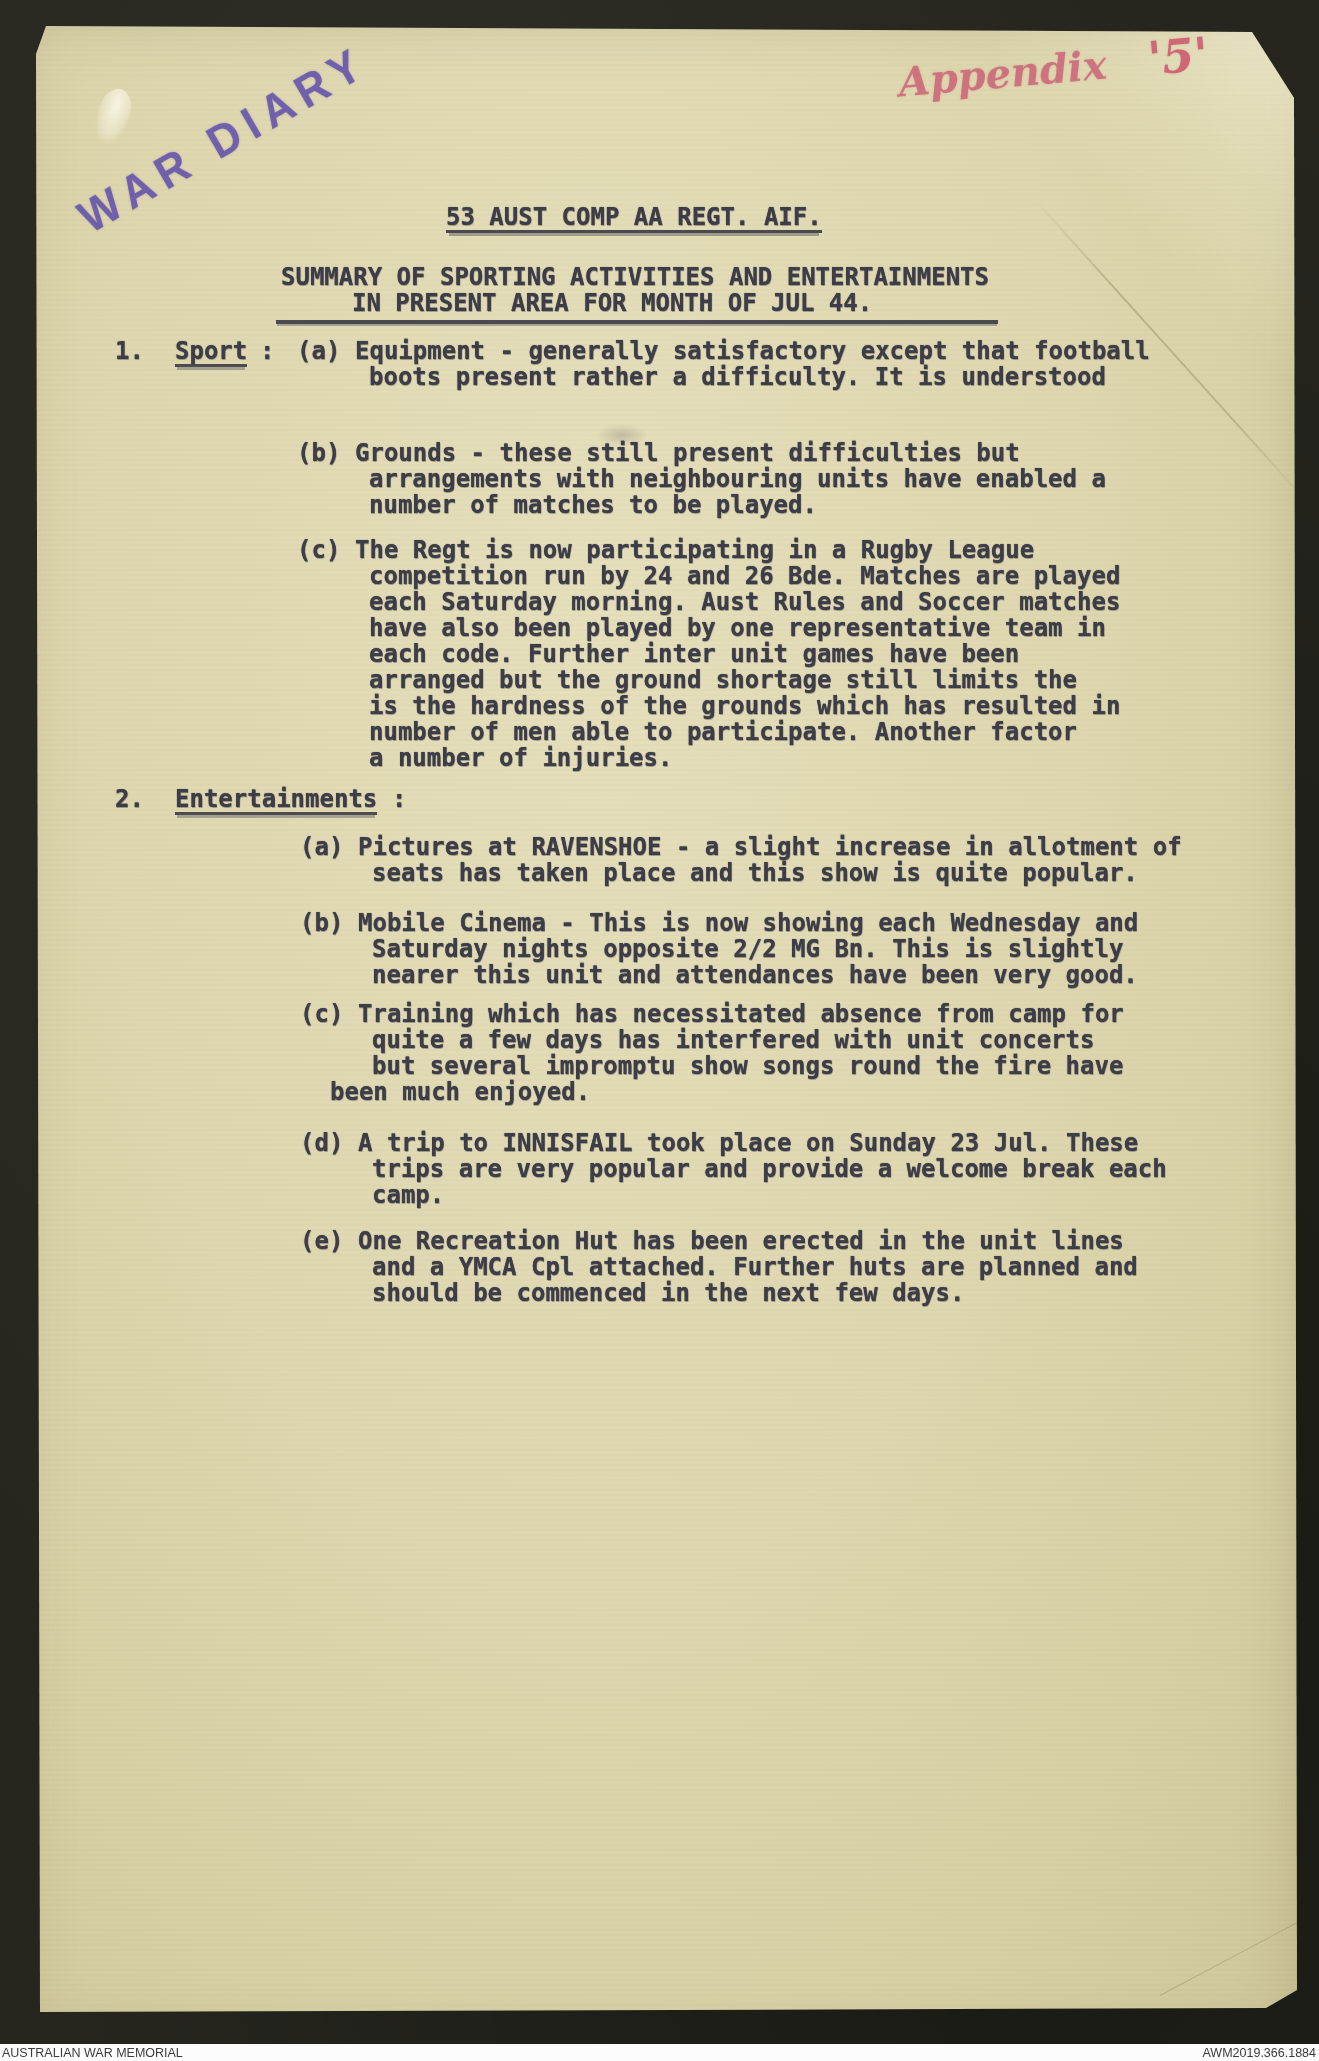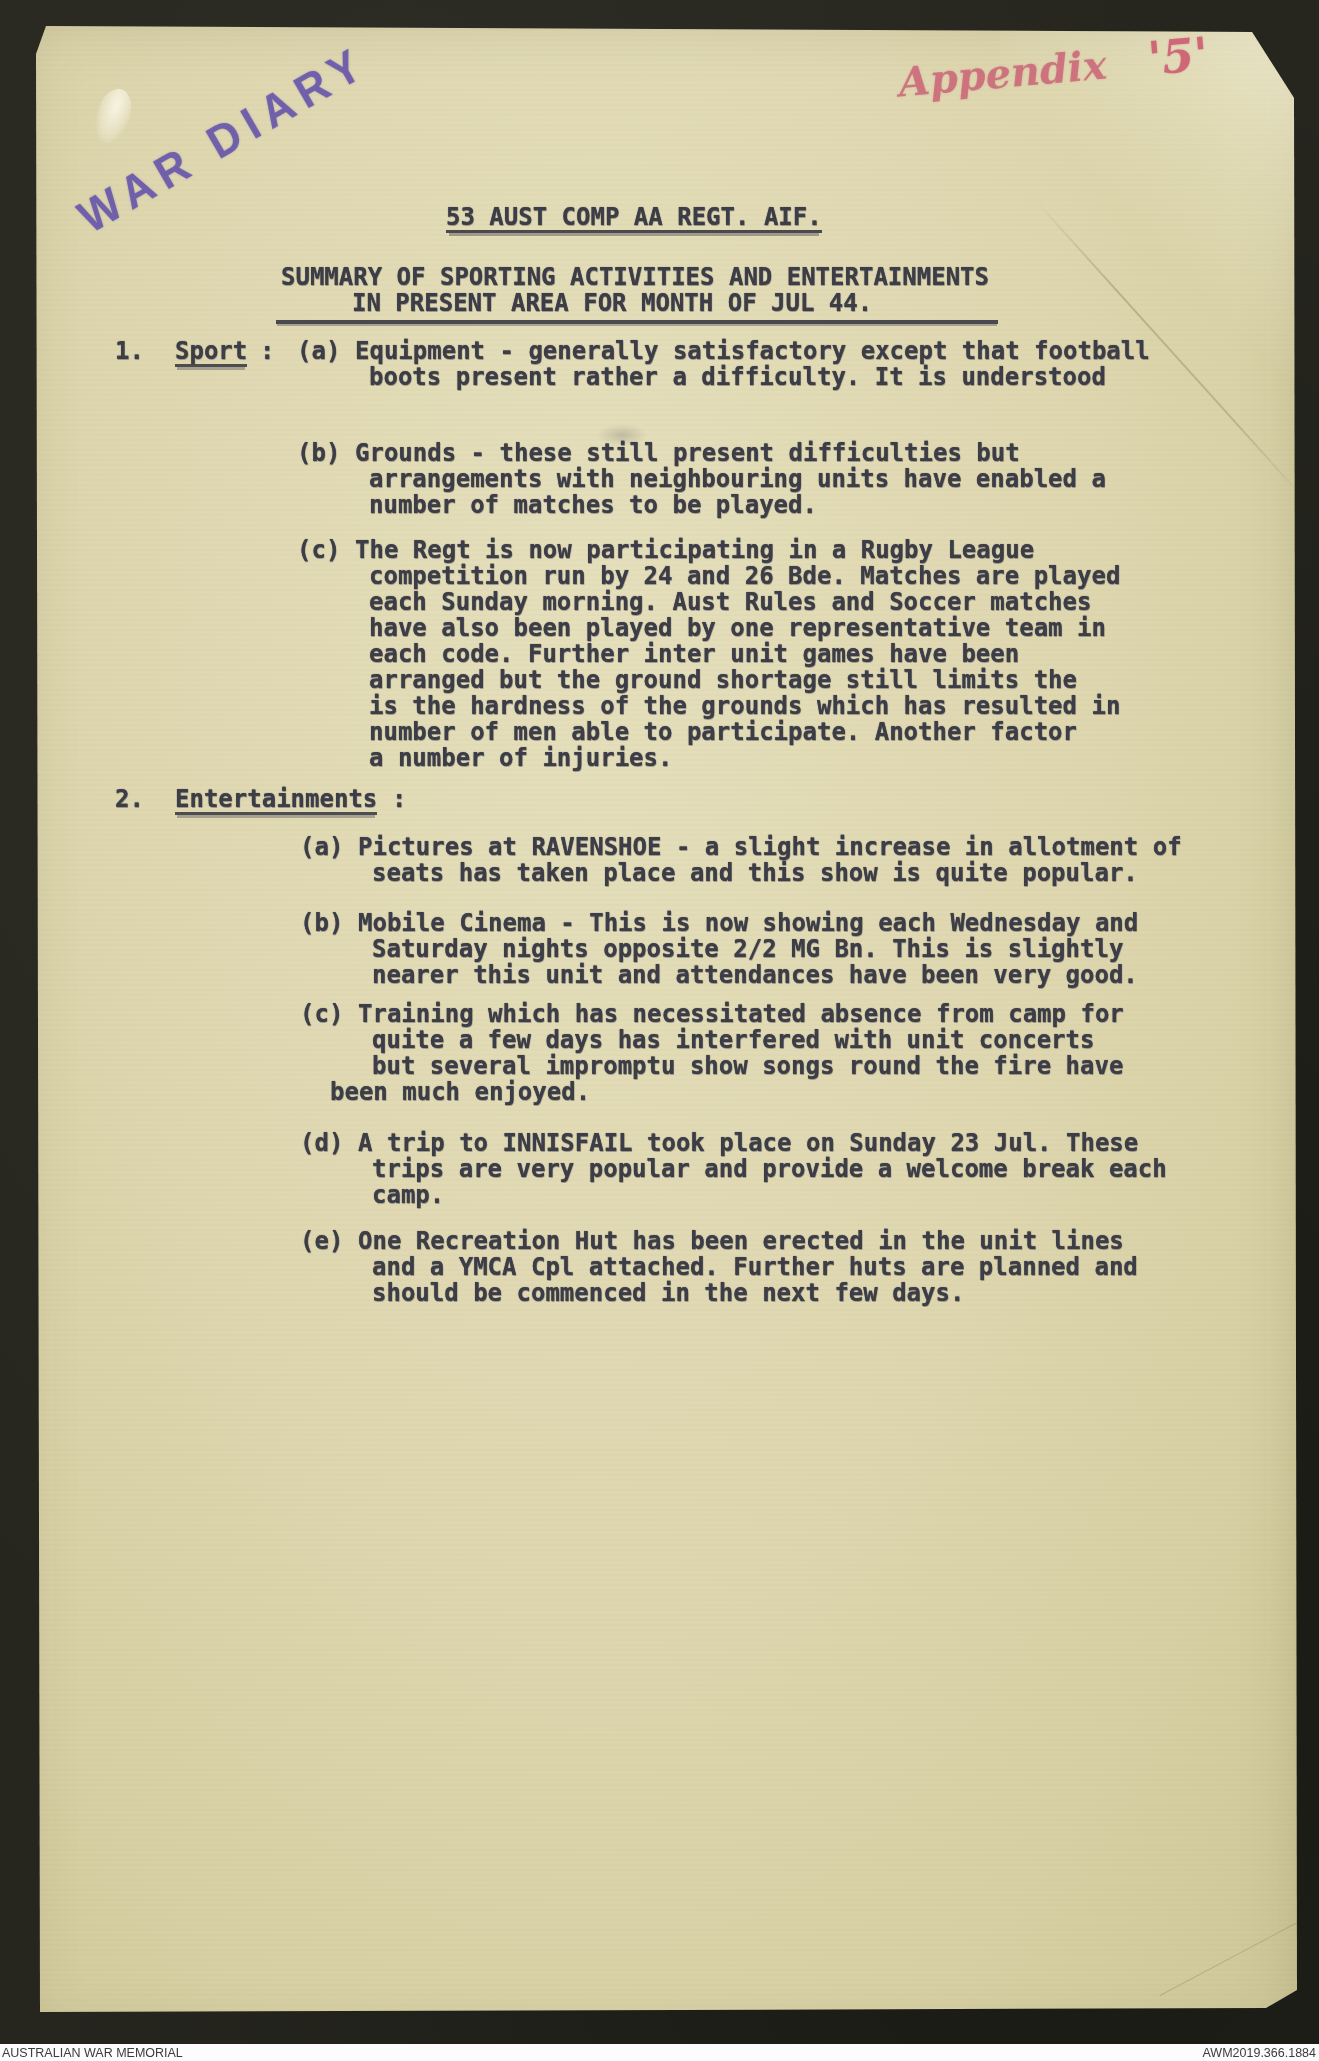--- a/index.html
+++ b/index.html
@@ -129,21 +129,21 @@
     <span class="tw marker">(b)</span>
     <div class="tw ln first" style="position:relative;">Grounds - these still present difficulties but</div>
     <div class="tw ln" style="position:relative;">arrangements with neighbouring units have enabled a</div>
     <div class="tw ln" style="position:relative;">number of matches to be played.</div>
   </div>
 
   <div class="item item-1c">
     <span class="tw marker">(c)</span>
     <div class="tw ln first" style="position:relative;">The Regt is now participating in a Rugby League</div>
     <div class="tw ln" style="position:relative;">competition run by 24 and 26 Bde. Matches are played</div>
-    <div class="tw ln" style="position:relative;">each Sunday morning.  Aust Rules and Soccer matches</div>
+    <div class="tw ln" style="position:relative;">each Saturday morning.  Aust Rules and Soccer matches</div>
     <div class="tw ln" style="position:relative;">have also been played by one representative team in</div>
     <div class="tw ln" style="position:relative;">each code.  Further inter unit games have been</div>
     <div class="tw ln" style="position:relative;">arranged but the ground shortage still limits the</div>
     <div class="tw ln" style="position:relative;">is the hardness of the grounds which has resulted in</div>
     <div class="tw ln" style="position:relative;">number of men able to participate.  Another factor</div>
     <div class="tw ln" style="position:relative;">a number of injuries.</div>
   </div>
 
   <div class="sec sec-2">
     <span class="tw num">2.</span>

